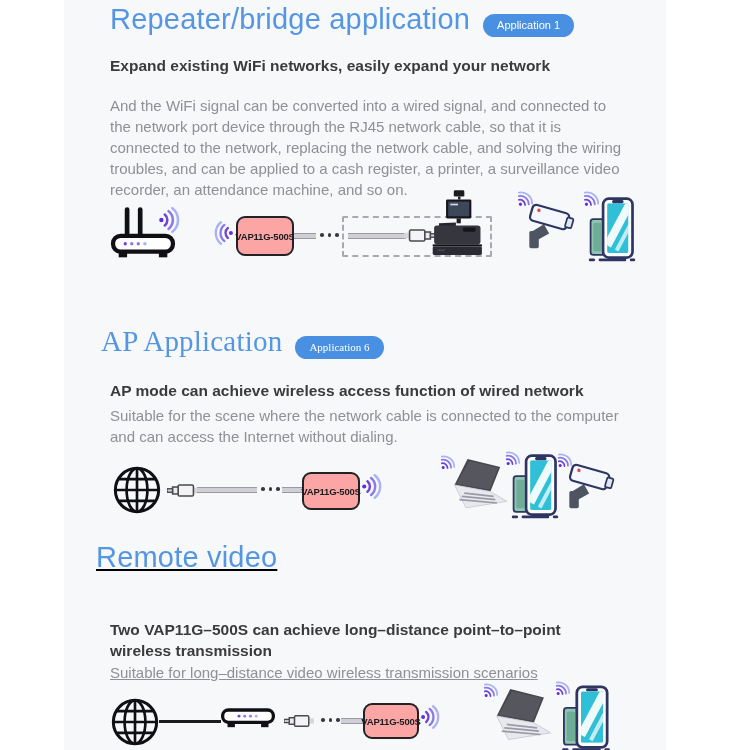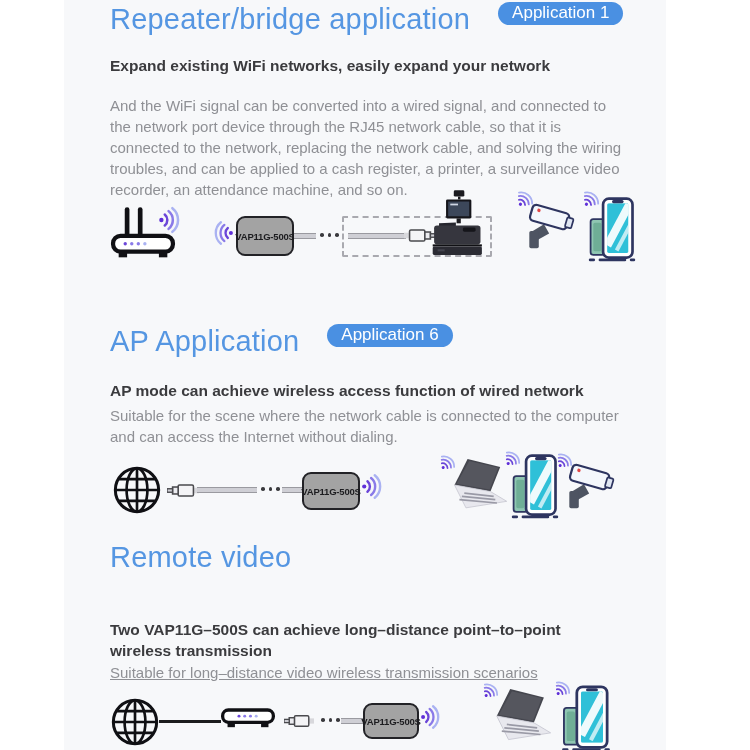--- a/index.html
+++ b/index.html
@@ -8,41 +8,41 @@
     background:#ffffff;
     font-family:"Liberation Sans", sans-serif;
     position:relative;
     overflow:hidden;
   }
   .panel {
     position:absolute; left:64px; top:0; width:602px; height:750px;
     background:#f7f8fa;
   }
   .abs { position:absolute; }
-  .h-row { display:flex; align-items:flex-start; gap:28px; white-space:nowrap; }
+  .h-row { display:flex; align-items:flex-end; gap:13px; white-space:nowrap; }
   .title {
     font-size:29px; color:#5596e2; font-weight:400; letter-spacing:0.2px;
     line-height:35px;
   }
   .badge {
     display:inline-block; background:#4a90e2; color:#ffffff;
-    font-size:17px; line-height:16px; padding:3px 14px 4px;
+    font-size:11px; line-height:16px; padding:3px 14px 4px;
     border-radius:14px; font-weight:400;
   }
   .subtitle {
     font-size:15.5px; font-weight:700; color:#3b3b3e; line-height:21px;
     white-space:pre-line;
   }
   .bodytext {
     font-size:15px; color:#8f9095; line-height:21px; white-space:pre-line;
   }
   .ill { position:absolute; left:0; width:602px; }
   .icon { display:block; width:100%; height:100%; }
   .vap-box {
-    background:#a3a3a3; border:2px solid #222226; border-radius:9px;
+    background:#fca5a5; border:2px solid #222226; border-radius:9px;
     display:flex; align-items:center; justify-content:center;
     font-size:9.5px; font-weight:700; color:#1c1c1f; letter-spacing:-0.2px;
     white-space:nowrap;
   }
   .cable { background:#cfcfd5; border-top:1px solid #9a9aa0; border-bottom:1px solid #9a9aa0; }
   .link-line { background:#1c1c1e; }
   .dashed-box { border:2px dashed #a9a9af; border-radius:2px; }
   .dots { display:flex; gap:4px; align-items:center; }
   .dot { width:3.5px; height:3.5px; border-radius:50%; background:#3a3a3e; }
   .flip { transform:scaleX(-1); }
@@ -207,21 +207,21 @@
           <use href="#i-wifi"></use>
         </svg>
       </span>
     <span class="abs" style="left:524px; top:8px; width:48px; height:66px;">
         <svg class="icon">
           <use href="#i-phone"></use>
         </svg>
       </span>
   </div>
 
-  <div class="abs h-row" style="left:46px; top:324px;">
+  <div class="abs h-row" style="left:37px; top:324px;font-family:Liberation Serif, serif;">
     <span class="title">AP Application</span>
     <span class="badge">Application 6</span>
   </div>
   <div class="abs subtitle" style="left:46px; top:380px;">AP mode can achieve wireless access function of wired network</div>
   <div class="abs bodytext" style="left:46px; top:405px; width:540px;">Suitable for the scene where the network cable is connected to the computer
 and can access the Internet without dialing.</div>
 
   <div class="ill" style="top:450px; height:82px;">
     <span class="abs" style="left:48px; top:13px; width:50px; height:54px;">
         <svg class="icon">
@@ -271,21 +271,21 @@
           <use href="#i-wifi"></use>
         </svg>
       </span>
     <span class="abs" style="left:498px; top:10px; width:56px; height:50px;">
         <svg class="icon">
           <use href="#i-camera"></use>
         </svg>
       </span>
   </div>
 
-  <div class="abs" style="left:46px; top:540px;">
+  <div class="abs" style="left:32px; top:540px;text-decoration:underline;">
     <div class="title">Remote video</div>
   </div>
   <div class="abs subtitle" style="left:46px; top:619px;">Two VAP11G–500S can achieve long–distance point–to–point
 wireless transmission</div>
   <div class="abs bodytext" style="left:46px; top:662px; width:540px;text-decoration:underline;">Suitable for long–distance video wireless transmission scenarios</div>
 
   <div class="ill" style="top:680px; height:70px;">
     <span class="abs" style="left:46px; top:16px; width:50px; height:52px;">
         <svg class="icon">
           <use href="#i-globe"></use>

